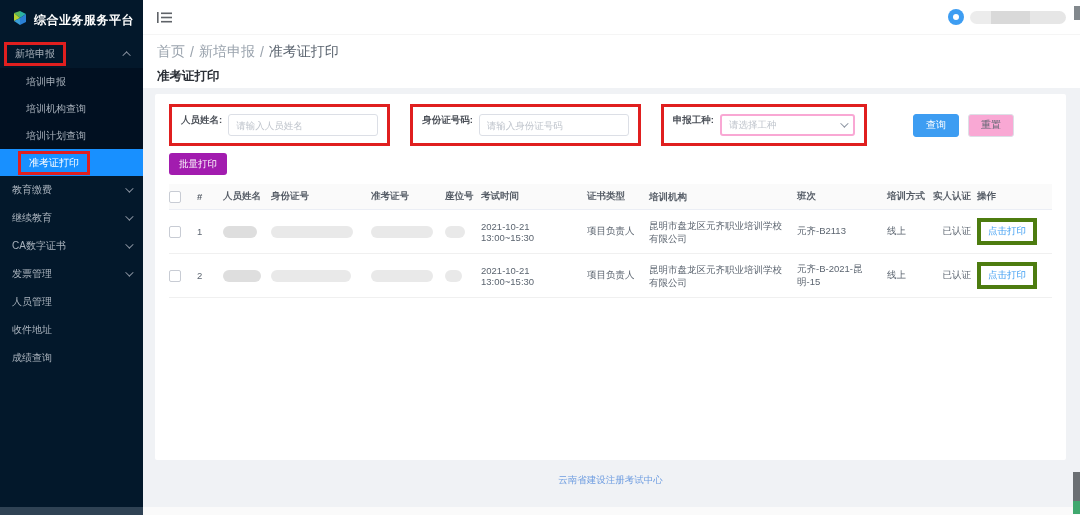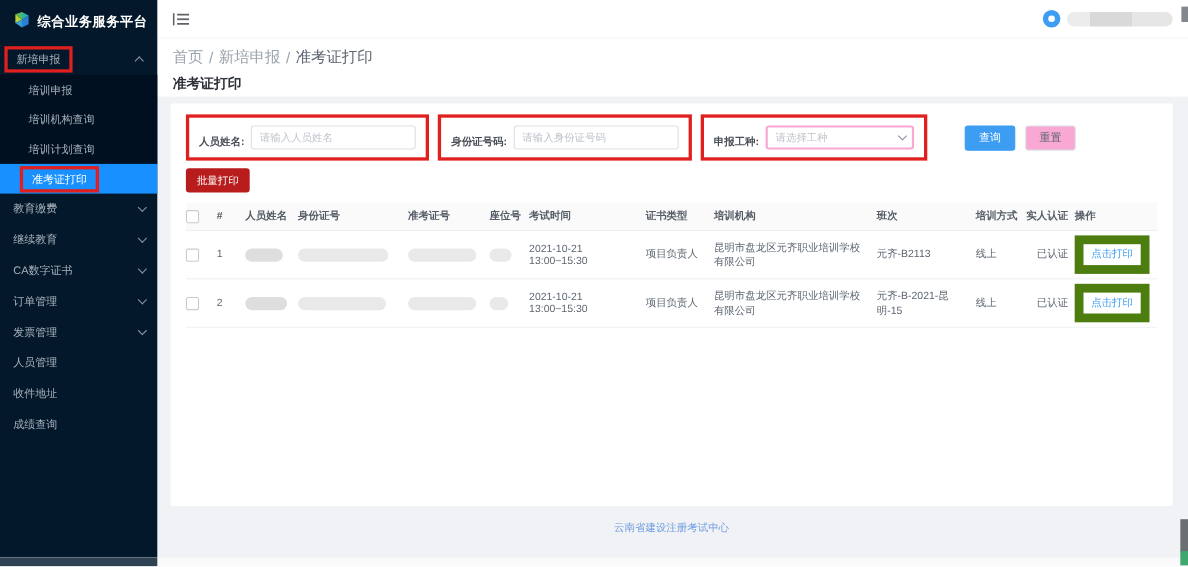--- a/index.html
+++ b/index.html
@@ -29,46 +29,46 @@
   .crumb-bar { position:absolute; left:143px; top:34px; right:0; height:54px; background:#fff; padding:8px 14px 0; border-top:1px solid #f5f5f5; }
   .crumbs { font-size:14px; color:#9aa3ad; display:flex; gap:5px; align-items:center; }
   .crumbs .cur { color:#5c6570; }
   .page-title { font-size:12.5px; font-weight:bold; color:#2b2f36; margin-top:7px; }
 
   
   .content { position:absolute; left:143px; top:88px; right:0; bottom:8px; padding:6px 14px 0 12px; background:#f0f2f5; }
   .card { background:#fff; border-radius:2px; height:366px; padding:10px 14px; }
 
   .filter-row { display:flex; align-items:center; }
-  .fgroup { display:flex; align-items:flex-end; border:3px solid #e01f1f; padding:7px 9px; margin-right:8px; }
+  .fgroup { display:flex; align-items:flex-start; border:3px solid #e01f1f; padding:7px 9px; margin-right:20px; }
   .flabel { font-size:9.5px; color:#4a4f57; font-weight:bold; margin-right:6px; white-space:nowrap; }
   .finput { width:150px; height:22px; border:1px solid #dcdfe6; border-radius:3px; padding:0 7px; font-size:9.5px; color:#5c6570; font-family:"Liberation Sans",sans-serif; }
   .finput::placeholder { color:#bfc4cc; }
   .fselect { width:135px; height:22px; border:2px solid #f9a8d4; border-radius:3px; padding:0 7px; font-size:9.5px; color:#bfc4cc; display:flex; align-items:center; justify-content:space-between; background:#fff; cursor:pointer; }
   .btns { display:flex; gap:9px; margin-left:26px; }
   .btn { height:23px; padding:0 12px; border-radius:3px; font-size:10px; display:flex; align-items:center; cursor:pointer; }
   .btn.primary { background:#3d9df2; color:#fff; border:1px solid #3d9df2; }
   .btn.plain { background:#f9a8d4; color:#5c6570; border:1px solid #dcdfe6; }
-  .batch { margin:7px 0 9px; width:58px; height:22px; background:#b91c1c; color:#fff; font-size:9.5px; border-radius:3px; display:flex; align-items:center; justify-content:center; cursor:pointer; }
+  .batch { margin:7px 0 9px; width:58px; height:22px; background:#a21caf; color:#fff; font-size:9.5px; border-radius:3px; display:flex; align-items:center; justify-content:center; cursor:pointer; }
 
   
   .tbl { width:100%; font-size:9.5px; color:#5c6570; }
   .tr { display:flex; align-items:center; }
   .tr.head { background:#fafafa; height:26px; color:#555c66; font-weight:bold; border-bottom:1px solid #ebeef5; }
   .tr.row { min-height:44px; border-bottom:1px solid #f0f0f0; }
   .td { padding-right:6px; }
   .c-cb{width:28px; display:flex; justify-content:flex-start;} .c-idx{width:26px;} .c-name{width:48px;}
   .c-id{width:100px;} .c-tk{width:74px;} .c-seat{width:36px;} .c-time{width:106px;}
   .c-cert{width:62px;} .c-org{width:148px; line-height:13px;} .c-cls{width:90px;} .c-mth{width:46px;}
   .c-auth{width:44px;text-align:right;} .c-act{flex:1;}
   .cb { width:12px; height:12px; border:1px solid #c8ccd4; border-radius:2px; background:#fff; cursor:pointer; }
   .blk { height:12px; border-radius:6px; background:#e9e9e9; }
   .blk.d { background:#dedede; }
   .link { color:#3d9df2; cursor:pointer; }
-  .redbox-act { display:inline-block; border:8px solid #4d7c0f; padding:3px 7px; }
+  .redbox-act { display:inline-block; border:4px solid #4d7c0f; padding:3px 7px; }
 
   .footer { margin-top:14px; text-align:center; font-size:9.5px; color:#6d9ce0; }
 
   
   .hsb { position:absolute; left:0; bottom:0; height:8px; width:100%; background:#fafafa; z-index:6; }
   .hsb-side { position:absolute; left:0; bottom:0; height:8px; width:143px; background:#2f4254; z-index:7; }
   .vsb-top { position:absolute; right:0; top:6px; width:6px; height:14px; background:#82888d; z-index:8; }
   .vsb-bot { position:absolute; right:0; top:472px; width:7px; height:30px; background:#6b6f73; z-index:8; }
   .vsb-green { position:absolute; right:0; top:501px; width:7px; height:13px; background:#3fa86e; z-index:8; }
 
@@ -115,24 +115,20 @@
     </div>
     <div class="mi">
       <span>继续教育</span>
       <span class="chev down"></span>
     </div>
     <div class="mi">
       <span>CA数字证书</span>
       <span class="chev down"></span>
     </div>
     <div class="mi">
-      <span>订单管理</span>
-      <span class="chev down"></span>
-    </div>
-    <div class="mi">
       <span>发票管理</span>
       <span class="chev down"></span>
     </div>
     <div class="mi">
       <span>人员管理</span>
     </div>
     <div class="mi">
       <span>收件地址</span>
     </div>
     <div class="mi">

